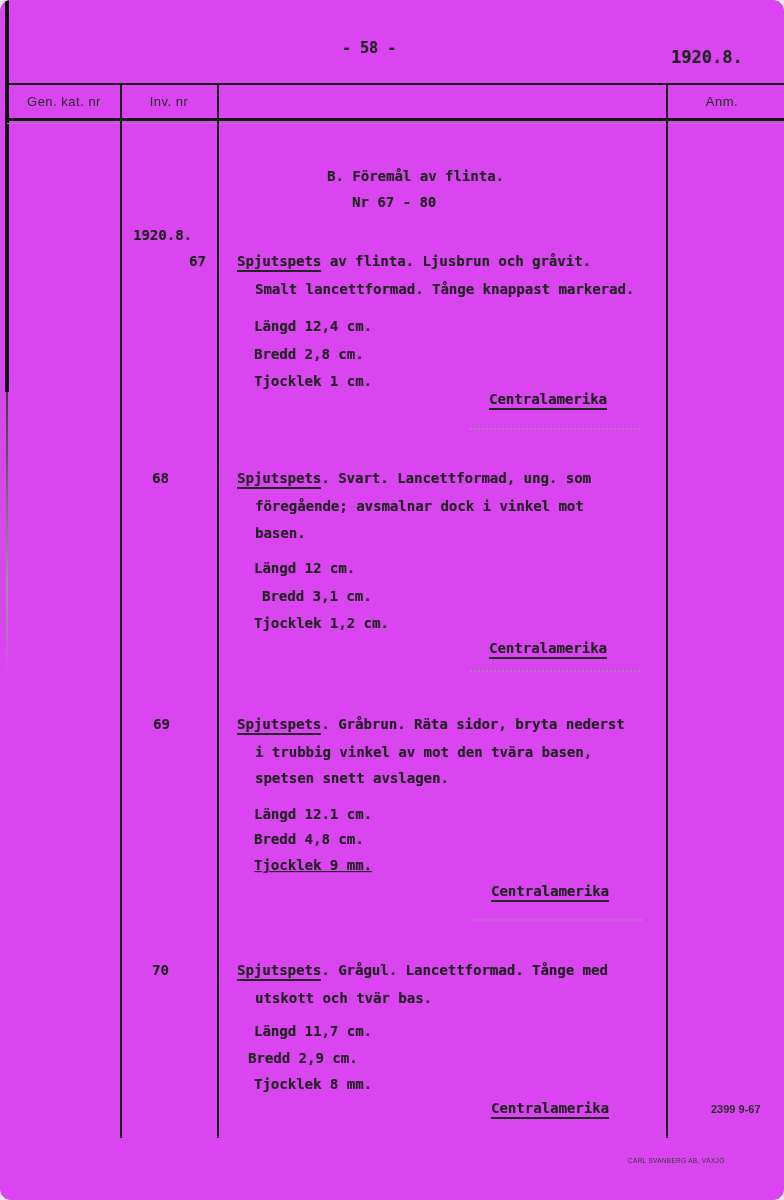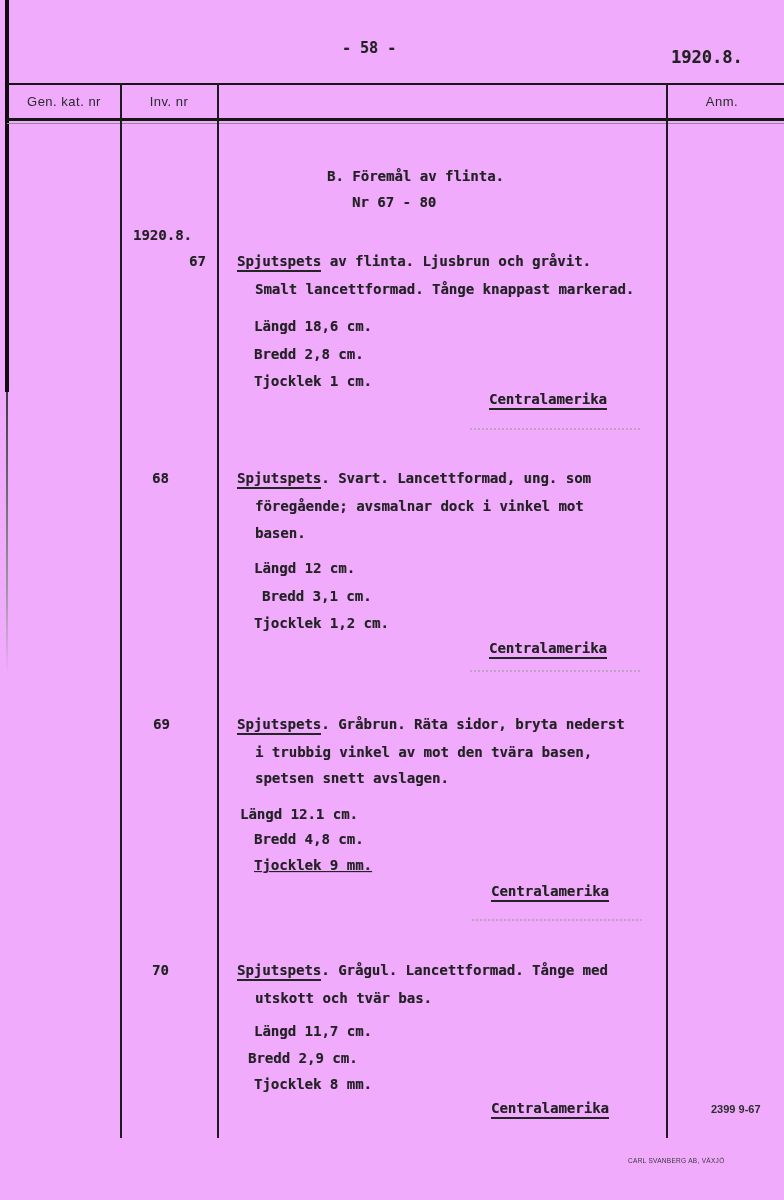--- a/index.html
+++ b/index.html
@@ -1,23 +1,24 @@
 <!DOCTYPE html>
 <html><head>
 <meta charset="utf-8">
 <style>
   html, body { margin: 0; padding: 0; background: #e8e8e6; }
   .page {
     position: relative;
     width: 784px;
     height: 1200px;
-    background: #f0abfc;
+    background: #d946ef;
     overflow: hidden;
     font-family: "DejaVu Sans Mono", monospace;
     color: #1d1d1d;
+    border-radius: 11px;
   }
   
   .tw {
     position: absolute;
     font-family: "DejaVu Sans Mono", monospace;
     font-size: 14px;
     font-weight: 700;
     line-height: 15px;
     white-space: pre;
     color: #222;
@@ -83,41 +84,41 @@
   <div class="form-label" style="left:121px; top:94px; width:96px;">Inv. nr</div>
   <div class="form-label" style="left:667px; top:94px; width:110px;">Anm.</div>
 
   <div class="tw" style="left:327px; top:169px;">B. Föremål av flinta.</div>
   <div class="tw" style="left:352px; top:195px;">Nr 67 - 80</div>
   <div class="tw" style="left:133px; top:228px;">1920.8.</div>
 
   <div class="tw" style="left:153px; top:254px;margin-left:36px;">67</div>
   <div class="tw" style="left:237px; top:254px;"><span class="u">Spjutspets</span><span> av flinta. Ljusbrun och gråvit.</span></div>
   <div class="tw" style="left:255px; top:282px;">Smalt lancettformad. Tånge knappast markerad.</div>
-  <div class="tw" style="left:254px; top:319px;">Längd 18,6 cm.</div>
+  <div class="tw" style="left:254px; top:319px;">Längd 12,4 cm.</div>
   <div class="tw" style="left:254px; top:347px;">Bredd 2,8 cm.</div>
   <div class="tw" style="left:254px; top:374px;">Tjocklek 1 cm.</div>
   <div class="tw u" style="left:489px; top:392px;">Centralamerika</div>
   <div class="dots" style="left:470px; top:428px; width:170px;"></div>
 
   <div class="tw" style="left:152px; top:471px;">68</div>
   <div class="tw" style="left:237px; top:471px;"><span class="u">Spjutspets</span><span>. Svart. Lancettformad, ung. som</span></div>
   <div class="tw" style="left:255px; top:499px;">föregående; avsmalnar dock i vinkel mot</div>
   <div class="tw" style="left:255px; top:526px;">basen.</div>
   <div class="tw" style="left:254px; top:561px;">Längd 12 cm.</div>
   <div class="tw" style="left:254px; top:589px;padding-left:8px;">Bredd 3,1 cm.</div>
   <div class="tw" style="left:254px; top:616px;">Tjocklek 1,2 cm.</div>
   <div class="tw u" style="left:489px; top:641px;">Centralamerika</div>
   <div class="dots" style="left:470px; top:670px; width:170px;"></div>
 
   <div class="tw" style="left:153px; top:717px;">69</div>
   <div class="tw" style="left:237px; top:717px;"><span class="u">Spjutspets</span><span>. Gråbrun. Räta sidor, bryta nederst</span></div>
   <div class="tw" style="left:255px; top:745px;">i trubbig vinkel av mot den tvära basen,</div>
   <div class="tw" style="left:255px; top:771px;">spetsen snett avslagen.</div>
-  <div class="tw" style="left:240px; top:807px;">Längd 12.1 cm.</div>
+  <div class="tw" style="left:254px; top:807px;">Längd 12.1 cm.</div>
   <div class="tw" style="left:254px; top:832px;">Bredd 4,8 cm.</div>
   <div class="tw" style="left:254px; top:858px;text-decoration:underline;">Tjocklek 9 mm.</div>
   <div class="tw u" style="left:491px; top:884px;">Centralamerika</div>
   <div class="dots" style="left:472px; top:919px; width:170px;"></div>
 
   <div class="tw" style="left:152px; top:963px;">70</div>
   <div class="tw" style="left:237px; top:963px;"><span class="u">Spjutspets</span><span>. Grågul. Lancettformad. Tånge med</span></div>
   <div class="tw" style="left:255px; top:991px;">utskott och tvär bas.</div>
   <div class="tw" style="left:254px; top:1024px;">Längd 11,7 cm.</div>
   <div class="tw" style="left:248px; top:1051px;">Bredd 2,9 cm.</div>

